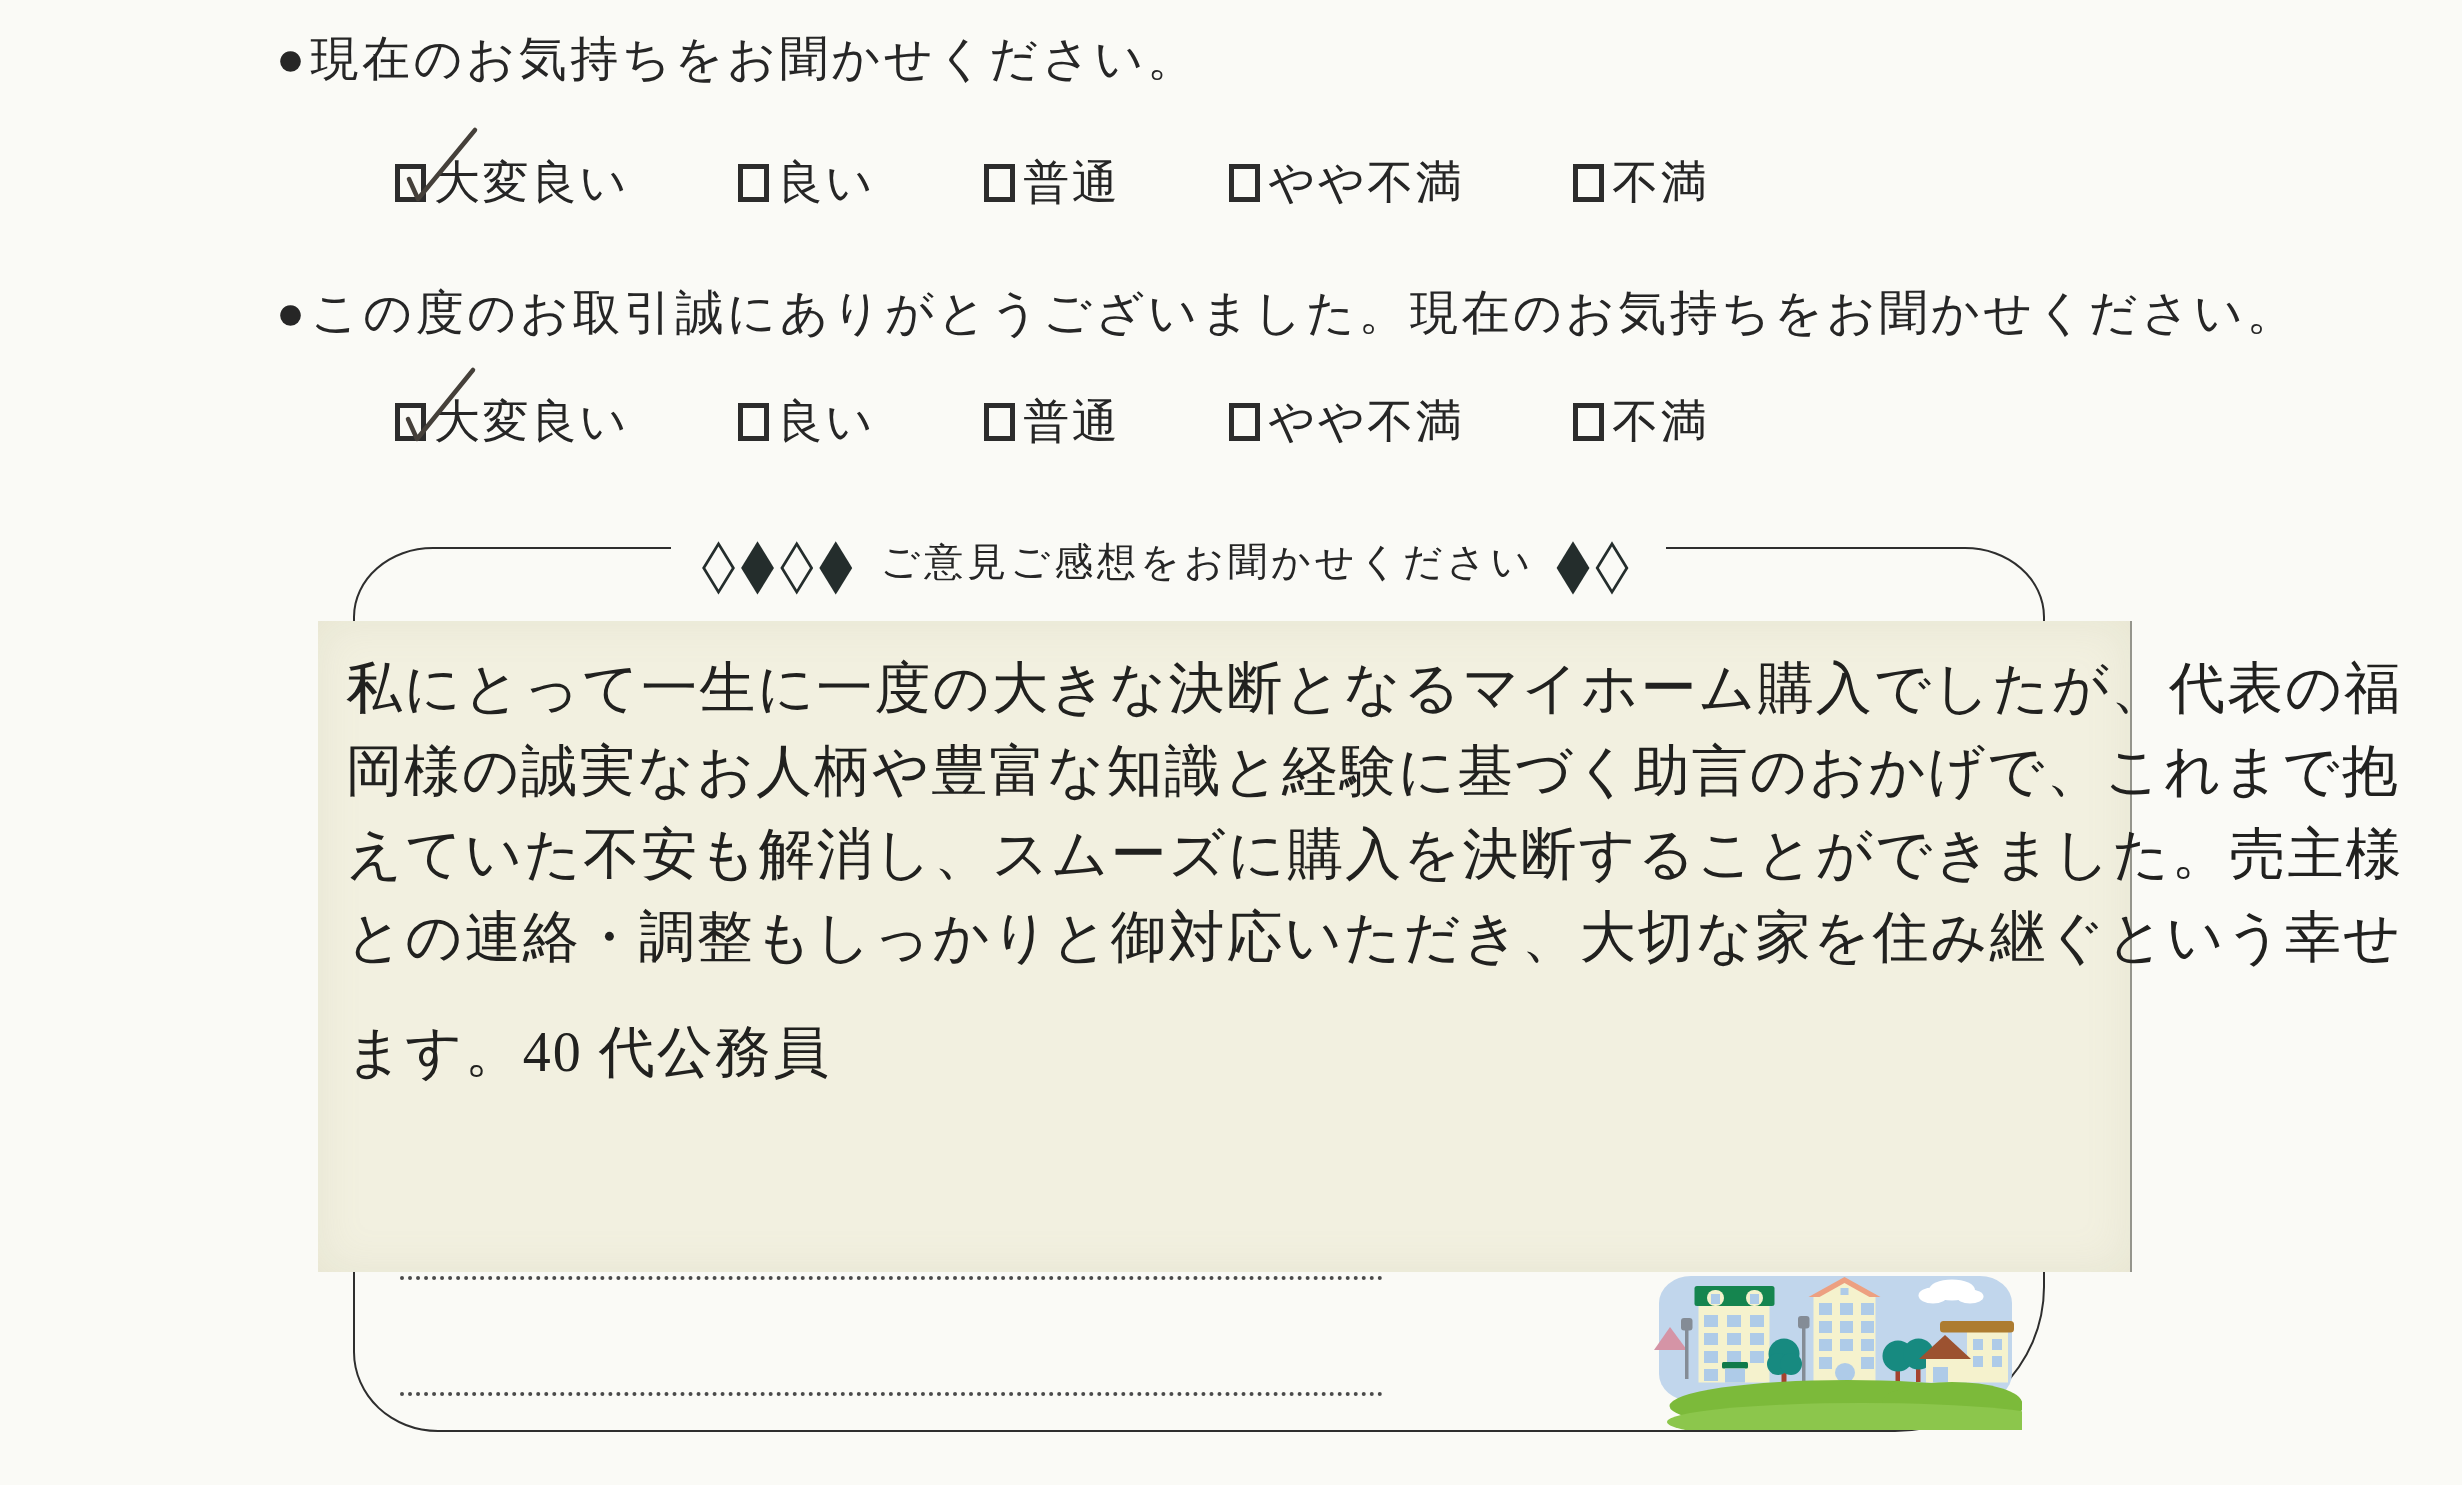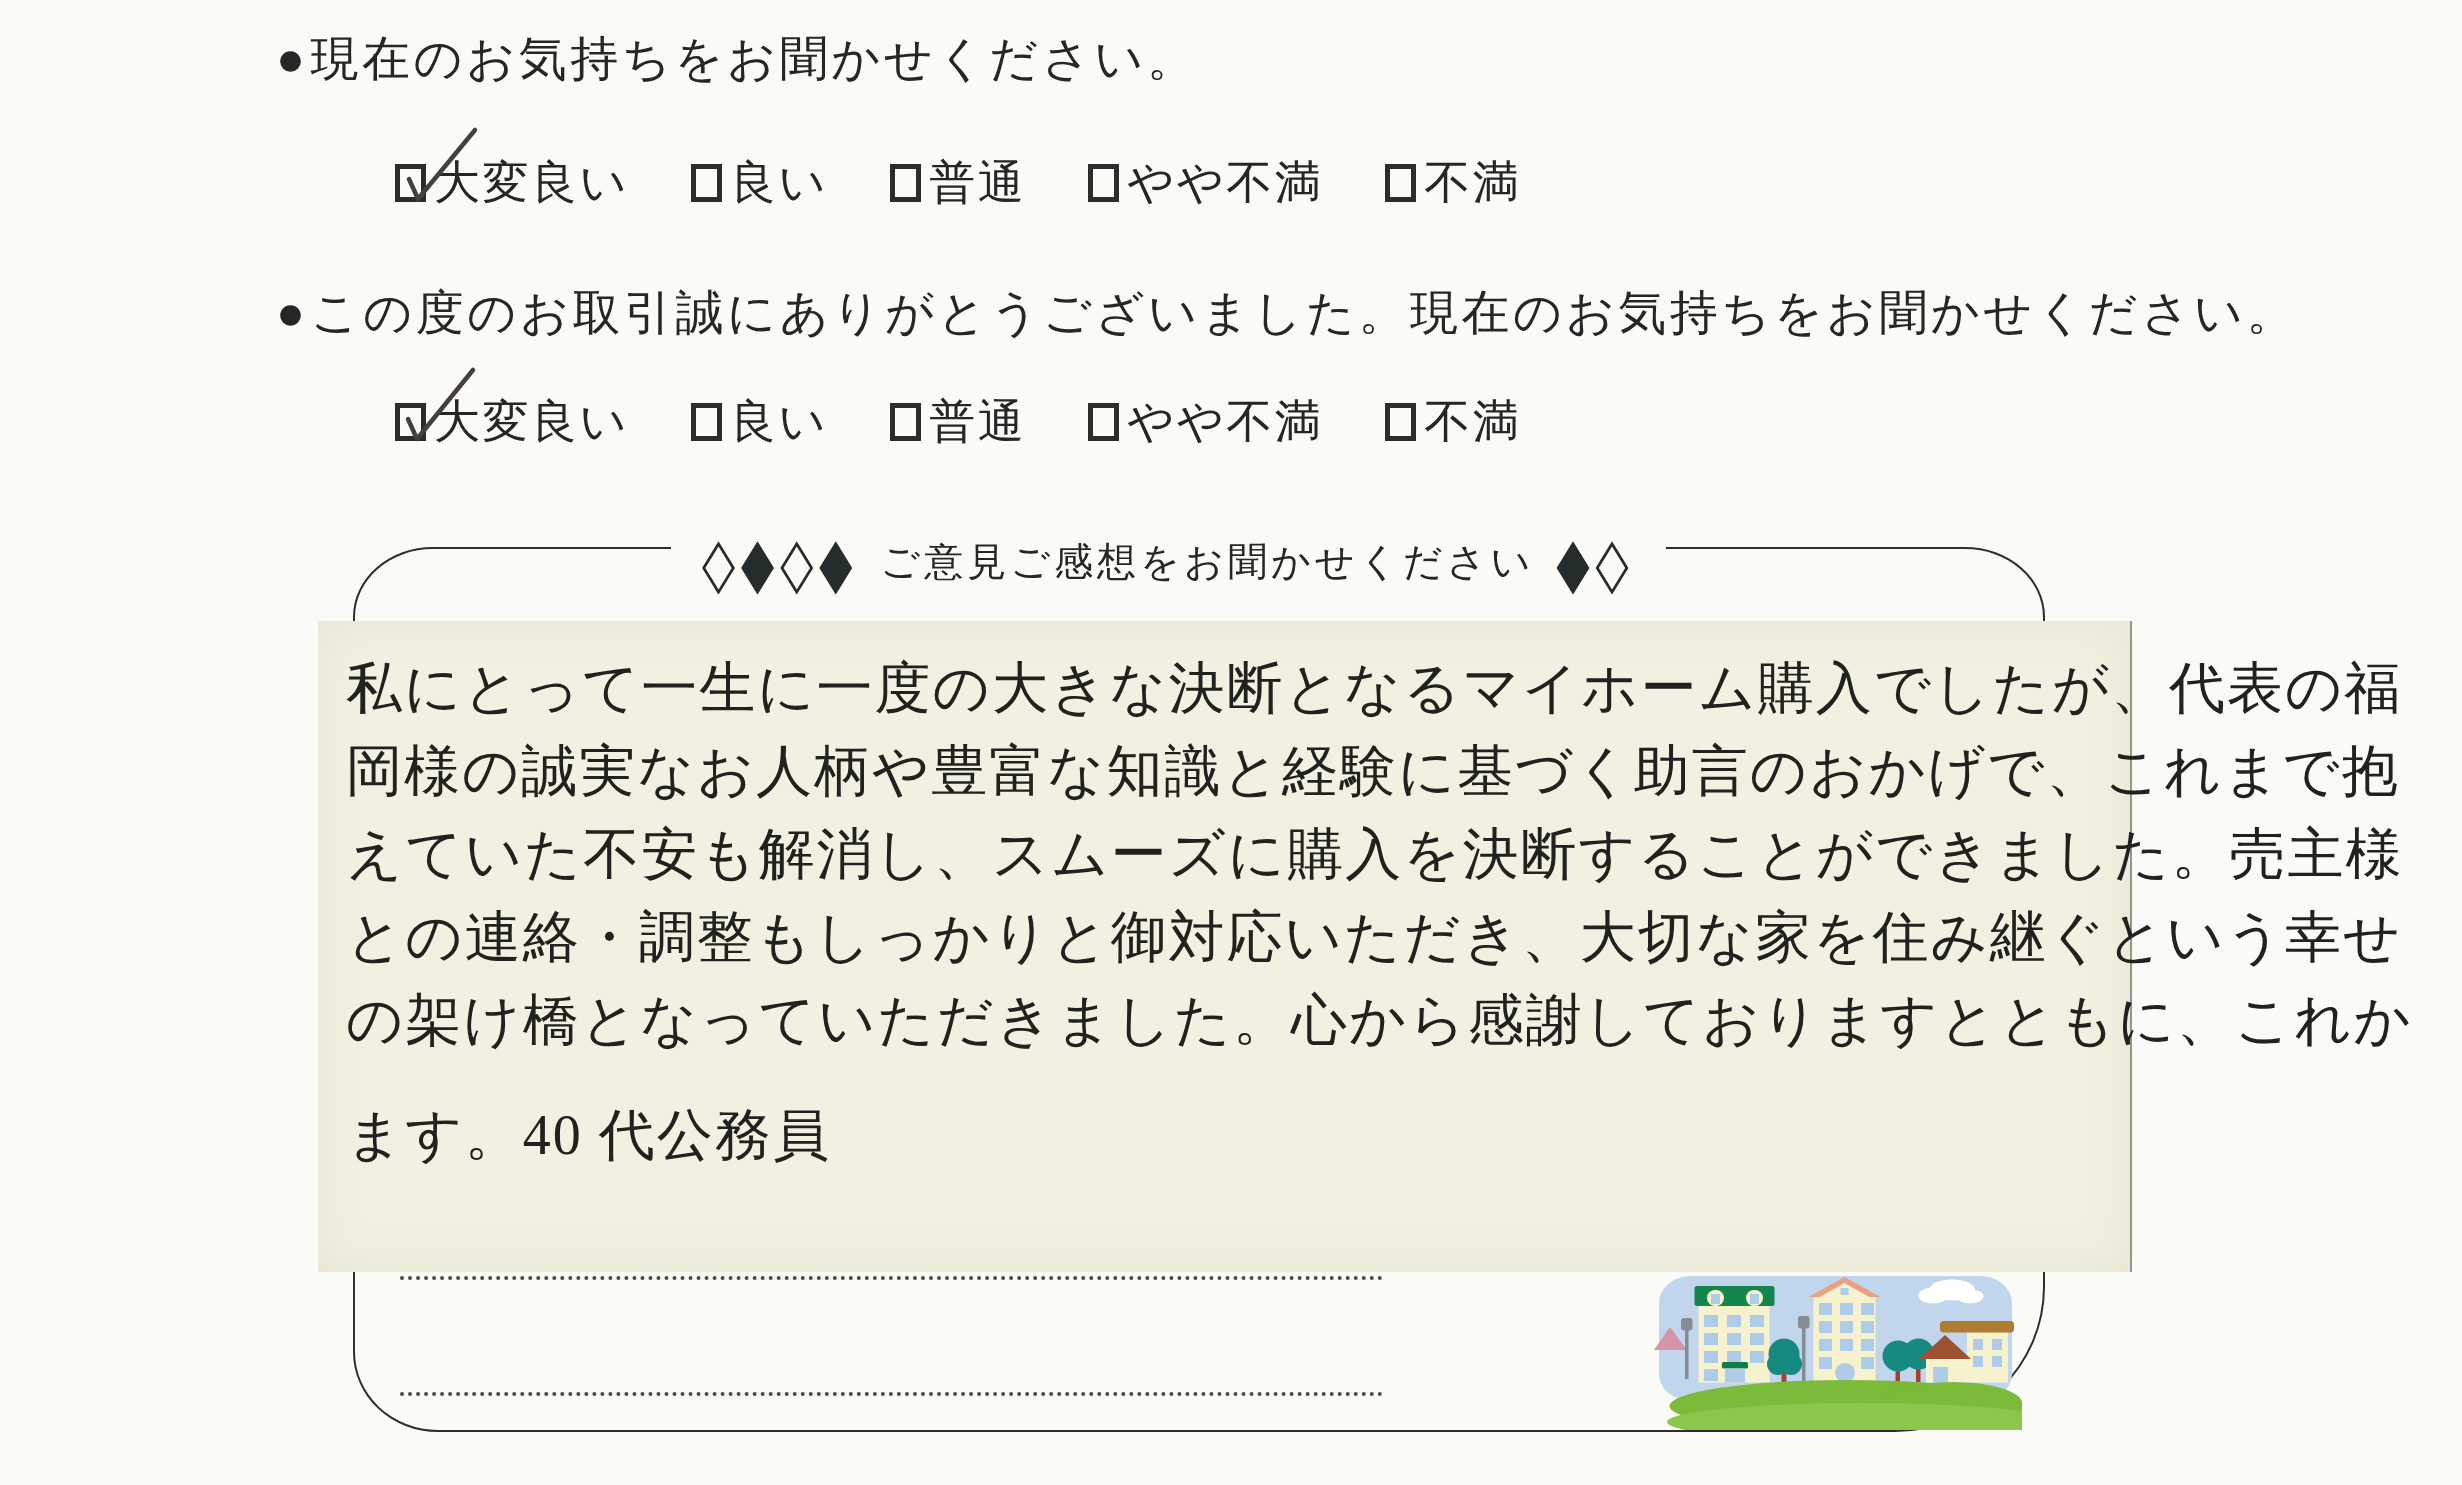--- a/index.html
+++ b/index.html
@@ -13,21 +13,21 @@
   .sheet{position:absolute;inset:0;}
 
   
   .question{position:absolute;display:flex;align-items:flex-start;
             font-size:48px;line-height:75px;letter-spacing:3.5px;font-weight:500;white-space:nowrap;}
   .q1{left:276px;top:21px;}
   .q2{left:276px;top:275px;}
   .bullet{margin-right:2px;}
 
   
-  .options{position:absolute;display:flex;gap:62px;align-items:center;height:65px;}
+  .options{position:absolute;display:flex;gap:109px;align-items:center;height:65px;}
   .row1{left:395px;top:150px;}
   .row2{left:395px;top:389px;}
   .option{display:flex;align-items:center;cursor:pointer;}
   .checkbox{width:31px;height:38px;border:5px solid #2c2c2c;margin-right:8px;
             position:relative;background:transparent;flex:none;}
   .option-label{font-size:46px;line-height:65px;letter-spacing:2.5px;white-space:nowrap;}
   .checkmark{position:absolute;left:-6px;top:-48px;width:90px;height:100px;overflow:visible;}
   .checkmark polyline{fill:none;stroke:var(--pen);stroke-width:9;stroke-linecap:round;stroke-linejoin:round;}
 
   
@@ -135,21 +135,20 @@
     <span class="title-text">ご意見ご感想をお聞かせください</span>
     <span class="dmds">◆◇</span>
   </div>
 
   <div class="paper">
     <div class="paper-inner">
       <div class="t-line">私にとって一生に一度の大きな決断となるマイホーム購入でしたが、代表の福</div>
       <div class="t-line">岡様の誠実なお人柄や豊富な知識と経験に基づく助言のおかげで、これまで抱</div>
       <div class="t-line">えていた不安も解消し、スムーズに購入を決断することができました。売主様</div>
       <div class="t-line">との連絡・調整もしっかりと御対応いただき、大切な家を住み継ぐという幸せ</div>
-      <div class="t-line">の架け橋となっていただきました。心から感謝しておりますとともに、これか</div>
       <div class="t-line last">ます。40 代公務員</div>
     </div>
   </div>
 
   <div class="dotted d1"></div>
   <div class="dotted d2"></div>
 
   <div class="illustration">
     <svg viewBox="0 0 740 310">
       <rect x="14" y="2" width="706" height="250" rx="64" ry="54" fill="#c1d6ec"></rect>

